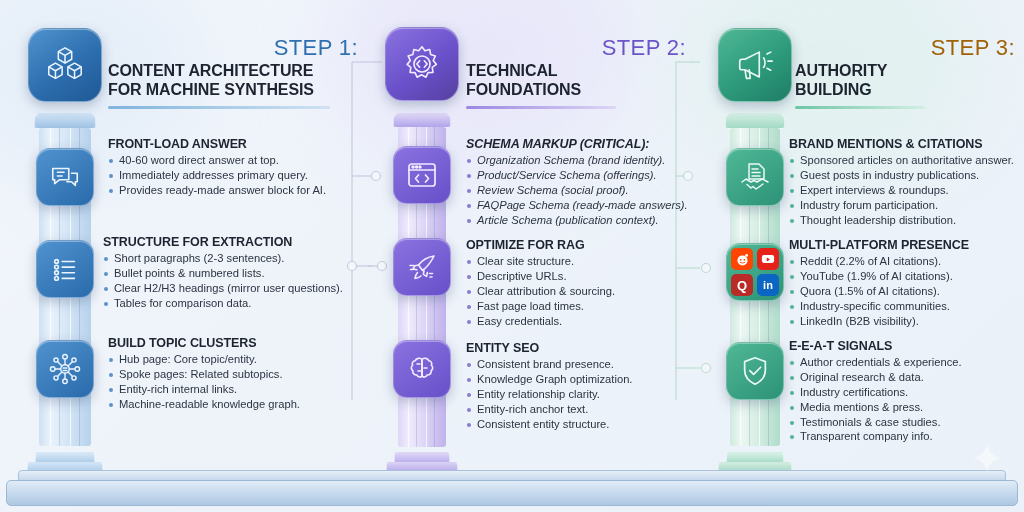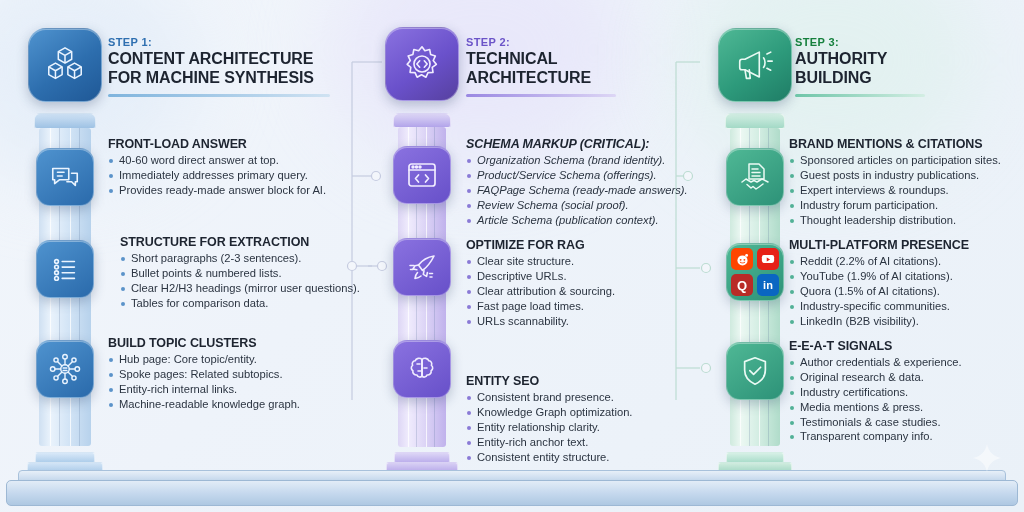--- a/index.html
+++ b/index.html
@@ -70,21 +70,21 @@
     gap: 4px;
   }
   .social-chip {
     width: 22px; height: 22px; border-radius: 5px;
     display: flex; align-items: center; justify-content: center;
     color: #fff; font-size: 12px; font-weight: bold;
   }
 
   
   .col { position: absolute; }
-  .step-label { font-size: 11px; font-weight: bold; letter-spacing: .4px; line-height: 1.1; }
+  .step-label { font-size: 22px; font-weight: normal; letter-spacing: .4px; line-height: 1.1; text-align: right; }
   .step-title {
     font-size: 16px; font-weight: bold; color: #1d2430;
     line-height: 1.16; letter-spacing: -0.1px; margin-top: 2px;
   }
   .rule { height: 3px; border-radius: 2px; margin-top: 7px; }
 
   .block { position: absolute; }
   .block h4 {
     font-size: 12.5px; font-weight: bold; color: #1d2430;
     letter-spacing: -0.1px; margin-bottom: 2px;
@@ -331,21 +331,21 @@
     <div class="rule" style="background:linear-gradient(90deg,#7fb4dd,#cfe2f2);width:222px;"></div>
   </div>
   <div class="block c1" style="left:108px;top:137px;width:260px;">
     <h4>FRONT-LOAD ANSWER</h4>
     <ul id="l0-0">
         <li>40-60 word direct answer at top.</li>
         <li>Immediately addresses primary query.</li>
         <li>Provides ready-made answer block for AI.</li>
       </ul>
   </div>
-  <div class="block c1" style="left:120px;top:235px;width:265px;">
+  <div class="block c1" style="left:103px;top:235px;width:265px;">
     <h4>STRUCTURE FOR EXTRACTION</h4>
     <ul id="l0-1">
         <li>Short paragraphs (2-3 sentences).</li>
         <li>Bullet points &amp; numbered lists.</li>
         <li>Clear H2/H3 headings (mirror user questions).</li>
         <li>Tables for comparison data.</li>
       </ul>
   </div>
   <div class="block c1" style="left:108px;top:336px;width:265px;">
     <h4>BUILD TOPIC CLUSTERS</h4>
@@ -354,67 +354,67 @@
         <li>Spoke pages: Related subtopics.</li>
         <li>Entity-rich internal links.</li>
         <li>Machine-readable knowledge graph.</li>
       </ul>
   </div>
 
   <div class="col c2" style="left:466px;top:36px;width:220px;">
     <div class="step-label" style="color: rgb(107, 84, 200);">STEP 2:</div>
     <div class="step-title" id="t1">
         <div>TECHNICAL</div>
-        <div>ARCHITECTURE</div>
+        <div>FOUNDATIONS</div>
       </div>
     <div class="rule" style="background:linear-gradient(90deg,#9a88e2,#ddd6f5);width:150px;"></div>
   </div>
   <div class="block c2" style="left:466px;top:137px;width:240px;font-style:italic;">
     <h4>SCHEMA MARKUP (CRITICAL):</h4>
     <ul id="l1-0">
         <li>Organization Schema (brand identity).</li>
         <li>Product/Service Schema (offerings).</li>
+        <li>Review Schema (social proof).</li>
         <li>FAQPage Schema (ready-made answers).</li>
-        <li>Review Schema (social proof).</li>
         <li>Article Schema (publication context).</li>
       </ul>
   </div>
   <div class="block c2" style="left:466px;top:238px;width:240px;">
     <h4>OPTIMIZE FOR RAG</h4>
     <ul id="l1-1">
         <li>Clear site structure.</li>
         <li>Descriptive URLs.</li>
         <li>Clear attribution &amp; sourcing.</li>
         <li>Fast page load times.</li>
-        <li>URLs scannability.</li>
-      </ul>
-  </div>
-  <div class="block c2" style="left:466px;top:341px;width:240px;margin-top:33px;">
+        <li>Easy credentials.</li>
+      </ul>
+  </div>
+  <div class="block c2" style="left:466px;top:341px;width:240px;">
     <h4>ENTITY SEO</h4>
     <ul id="l1-2">
         <li>Consistent brand presence.</li>
         <li>Knowledge Graph optimization.</li>
         <li>Entity relationship clarity.</li>
         <li>Entity-rich anchor text.</li>
         <li>Consistent entity structure.</li>
       </ul>
   </div>
 
   <div class="col c3" style="left:795px;top:36px;width:220px;">
-    <div class="step-label" style="color: #15803d;">STEP 3:</div>
+    <div class="step-label" style="color: #a16207;">STEP 3:</div>
     <div class="step-title" id="t2">
         <div>AUTHORITY</div>
         <div>BUILDING</div>
       </div>
     <div class="rule" style="background:linear-gradient(90deg,#6ec5a8,#d3eee3);width:130px;"></div>
   </div>
   <div class="block c3" style="left:789px;top:137px;width:235px;">
     <h4>BRAND MENTIONS &amp; CITATIONS</h4>
     <ul id="l2-0">
-        <li>Sponsored articles on participation sites.</li>
+        <li>Sponsored articles on authoritative answer.</li>
         <li>Guest posts in industry publications.</li>
         <li>Expert interviews &amp; roundups.</li>
         <li>Industry forum participation.</li>
         <li>Thought leadership distribution.</li>
       </ul>
   </div>
   <div class="block c3" style="left:789px;top:238px;width:235px;">
     <h4>MULTI-PLATFORM PRESENCE</h4>
     <ul id="l2-1">
         <li>Reddit (2.2% of AI citations).</li>

